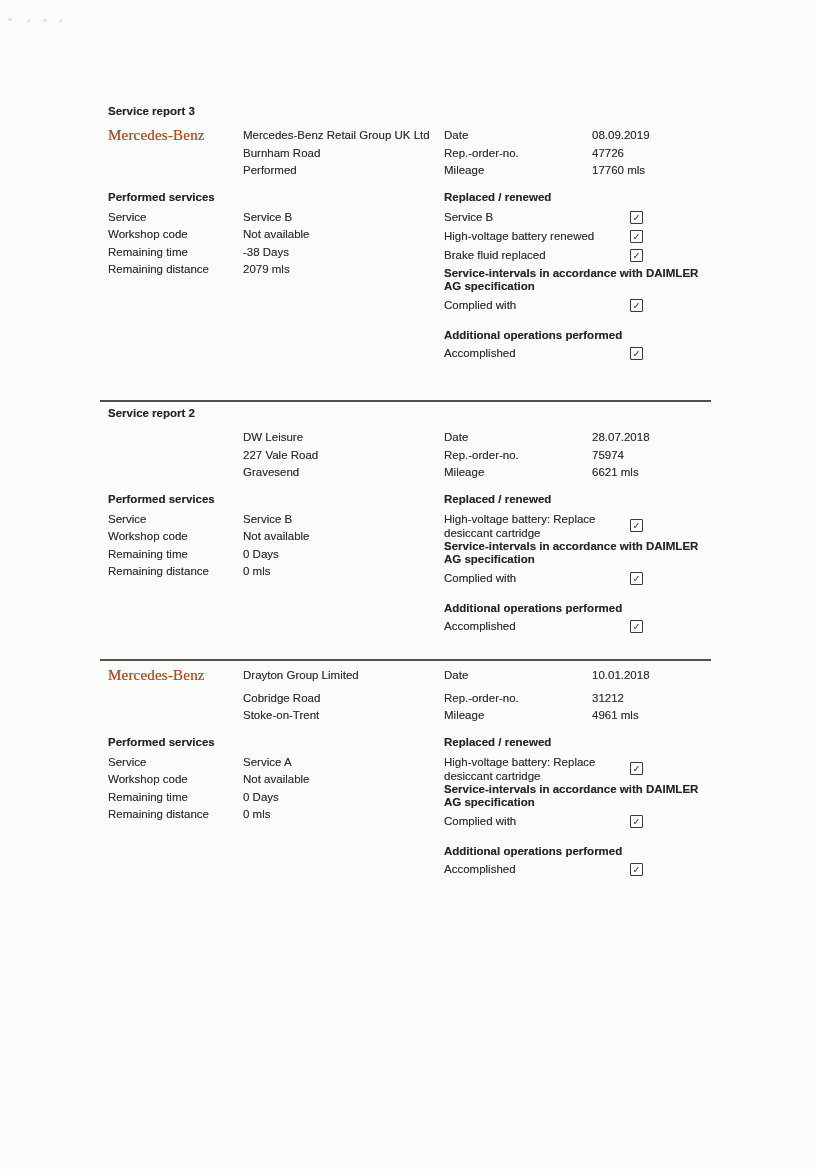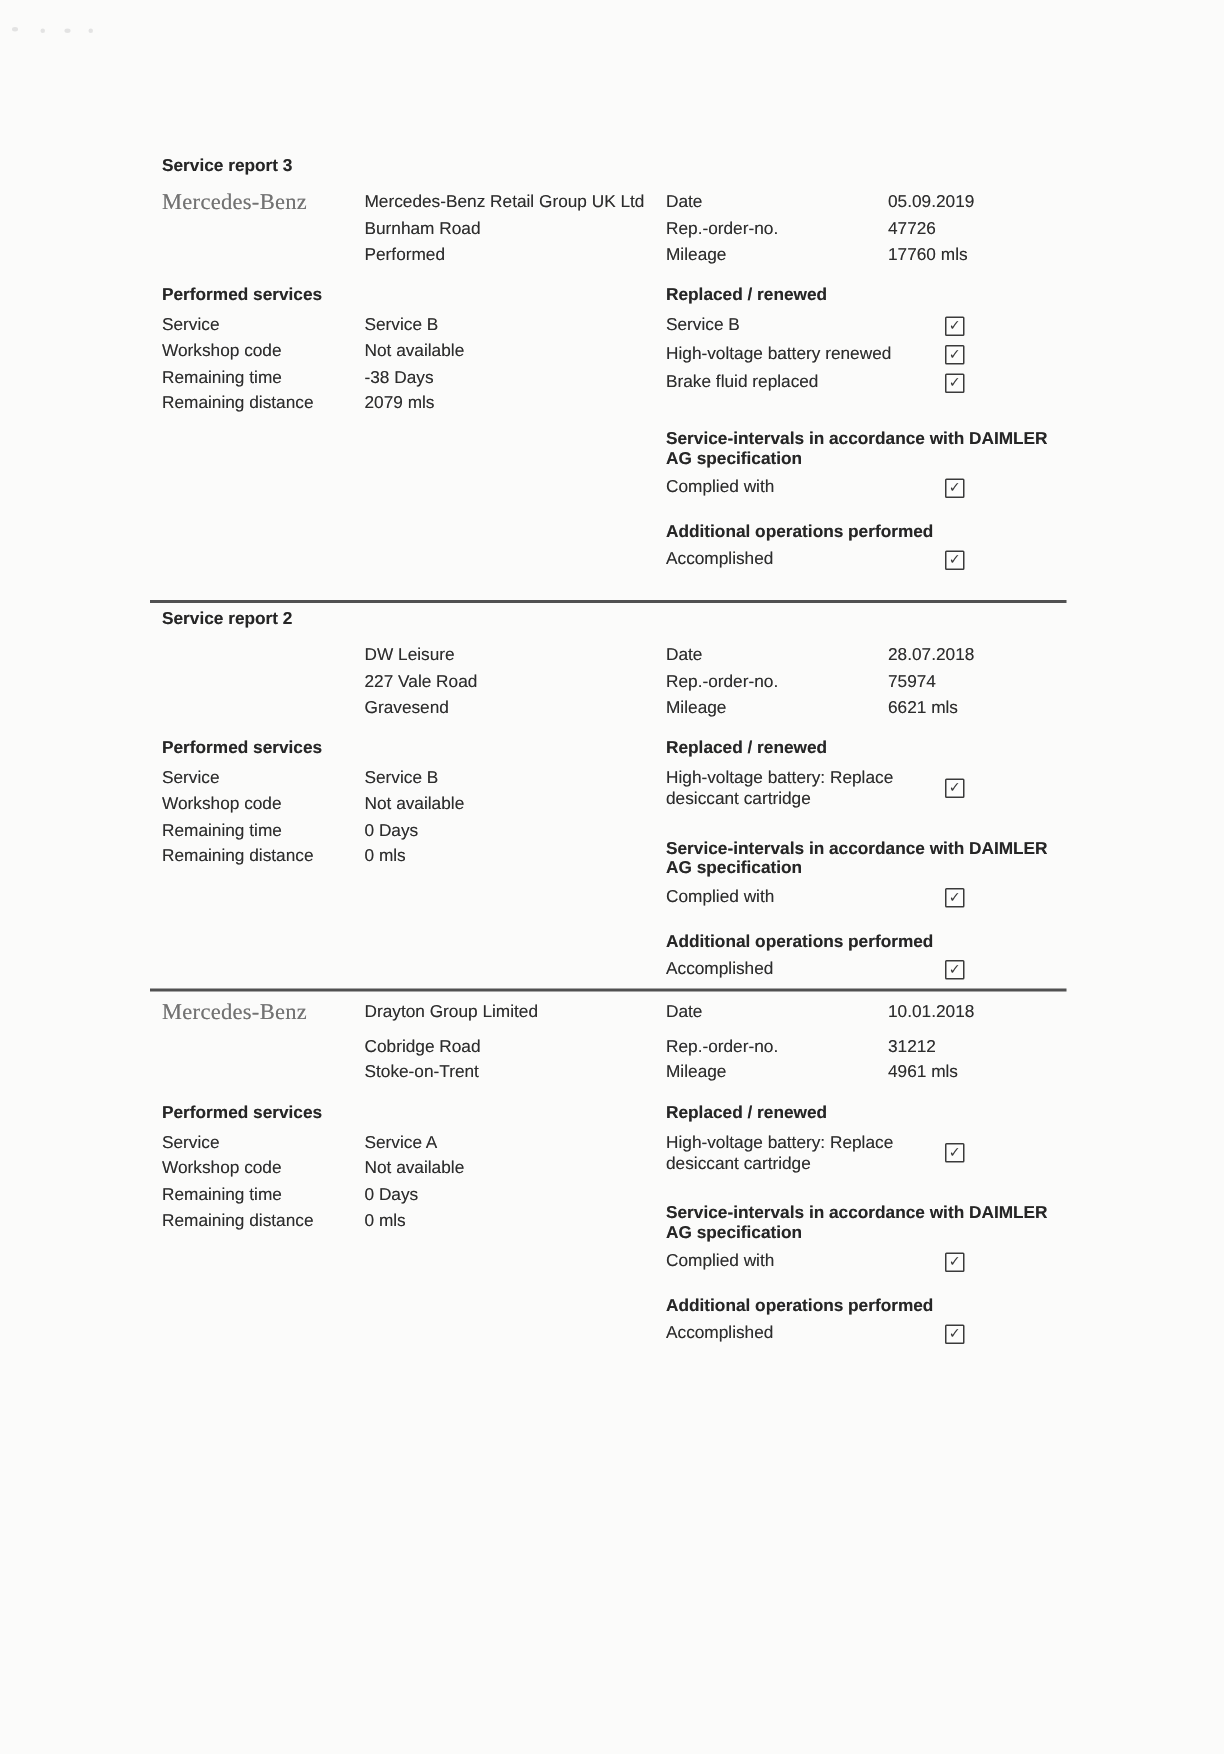--- a/index.html
+++ b/index.html
@@ -13,41 +13,41 @@
   }
   .speck { position:absolute; background:#cfcfcf; opacity:.55; border-radius:50%; }
 
   .report { position:absolute; left:108px; width:604px; }
   #r3 { top:104px; } #r2 { top:406px; } #r1 { top:668px; }
 
   .rtitle { font-weight:bold; min-height:17px; margin-bottom:7px; color:#262626; }
 
   .hrow { display:grid; grid-template-columns:135px 201px 148px 1fr; align-items:start; min-height:17.5px; }
   .hrow.h1tall { min-height:22.5px; }
-  .logo { font-family:"Liberation Serif","DejaVu Serif",serif; font-size:15px; color:#737373; letter-spacing:.2px; }
+  .logo { font-family:"Liberation Serif","DejaVu Serif",serif; font-size:15px; color:#c2410c; letter-spacing:.2px; }
   .dname { max-width:188px; }
 
   .bodyg { display:grid; grid-template-columns:336px 1fr; margin-top:9px; align-items:start; }
   .bhead { font-weight:bold; min-height:17px; margin-bottom:3px; color:#262626; }
   .prow { display:grid; grid-template-columns:135px 1fr; min-height:17.5px; }
 
   .rcol { position:relative; }
   .crow { position:relative; min-height:19px; padding-right:70px; }
   .crow.short { min-height:17px; }
   .clabel { display:inline-block; max-width:178px; }
   .cbox {
     position:absolute; left:186px; top:1px; width:13px; height:13px;
     border:1.5px solid #3a3a3a; border-radius:1px; background:#fdfdfc;
   }
   .tick {
     font-family:"DejaVu Sans",sans-serif; font-size:9.5px; line-height:11px;
     display:block; text-align:center; color:#3a3a3a; text-shadow:none;
   }
   .crow.tall .cbox { top:7px; }
-  .ivl { margin-top:20px; }
+  .ivl { }
   .ivl .bhead { width:272px; line-height:13.5px; margin-bottom:4px; }
   .addl { margin-top:13px; }
   .addl .bhead { margin-bottom:1px; }
 
   .hdivider { position:absolute; left:100px; width:611px; border-top:2px solid #515151; }
   #div1 { top:400px; } #div2 { top:659px; }
 
   .footer { position:absolute; left:108px; top:1022px; width:602px; height:15px; font-size:15px; }
   .footer span { position:absolute; top:0; white-space:nowrap; }
   .f-left { left:0; } .f-center { left:266px; } .f-right { right:2px; }
@@ -62,21 +62,21 @@
   <div class="speck" style="left:43px;top:19px;width:4px;height:3px;"></div>
   <div class="speck" style="left:59px;top:19px;width:3px;height:3px;"></div>
 
   <section class="report" id="r3">
     <div class="rtitle">Service report 3</div>
 
     <div class="hrow">
       <div class="logo">Mercedes-Benz</div>
       <div class="dname">Mercedes-Benz Retail Group UK Ltd</div>
       <div>Date</div>
-      <div>05.09.2019</div>
+      <div>08.09.2019</div>
     </div>
     <div class="hrow">
       <div></div>
       <div>Burnham Road</div>
       <div>Rep.-order-no.</div>
       <div>47726</div>
     </div>
     <div class="hrow">
       <div></div>
       <div>Performed</div>

